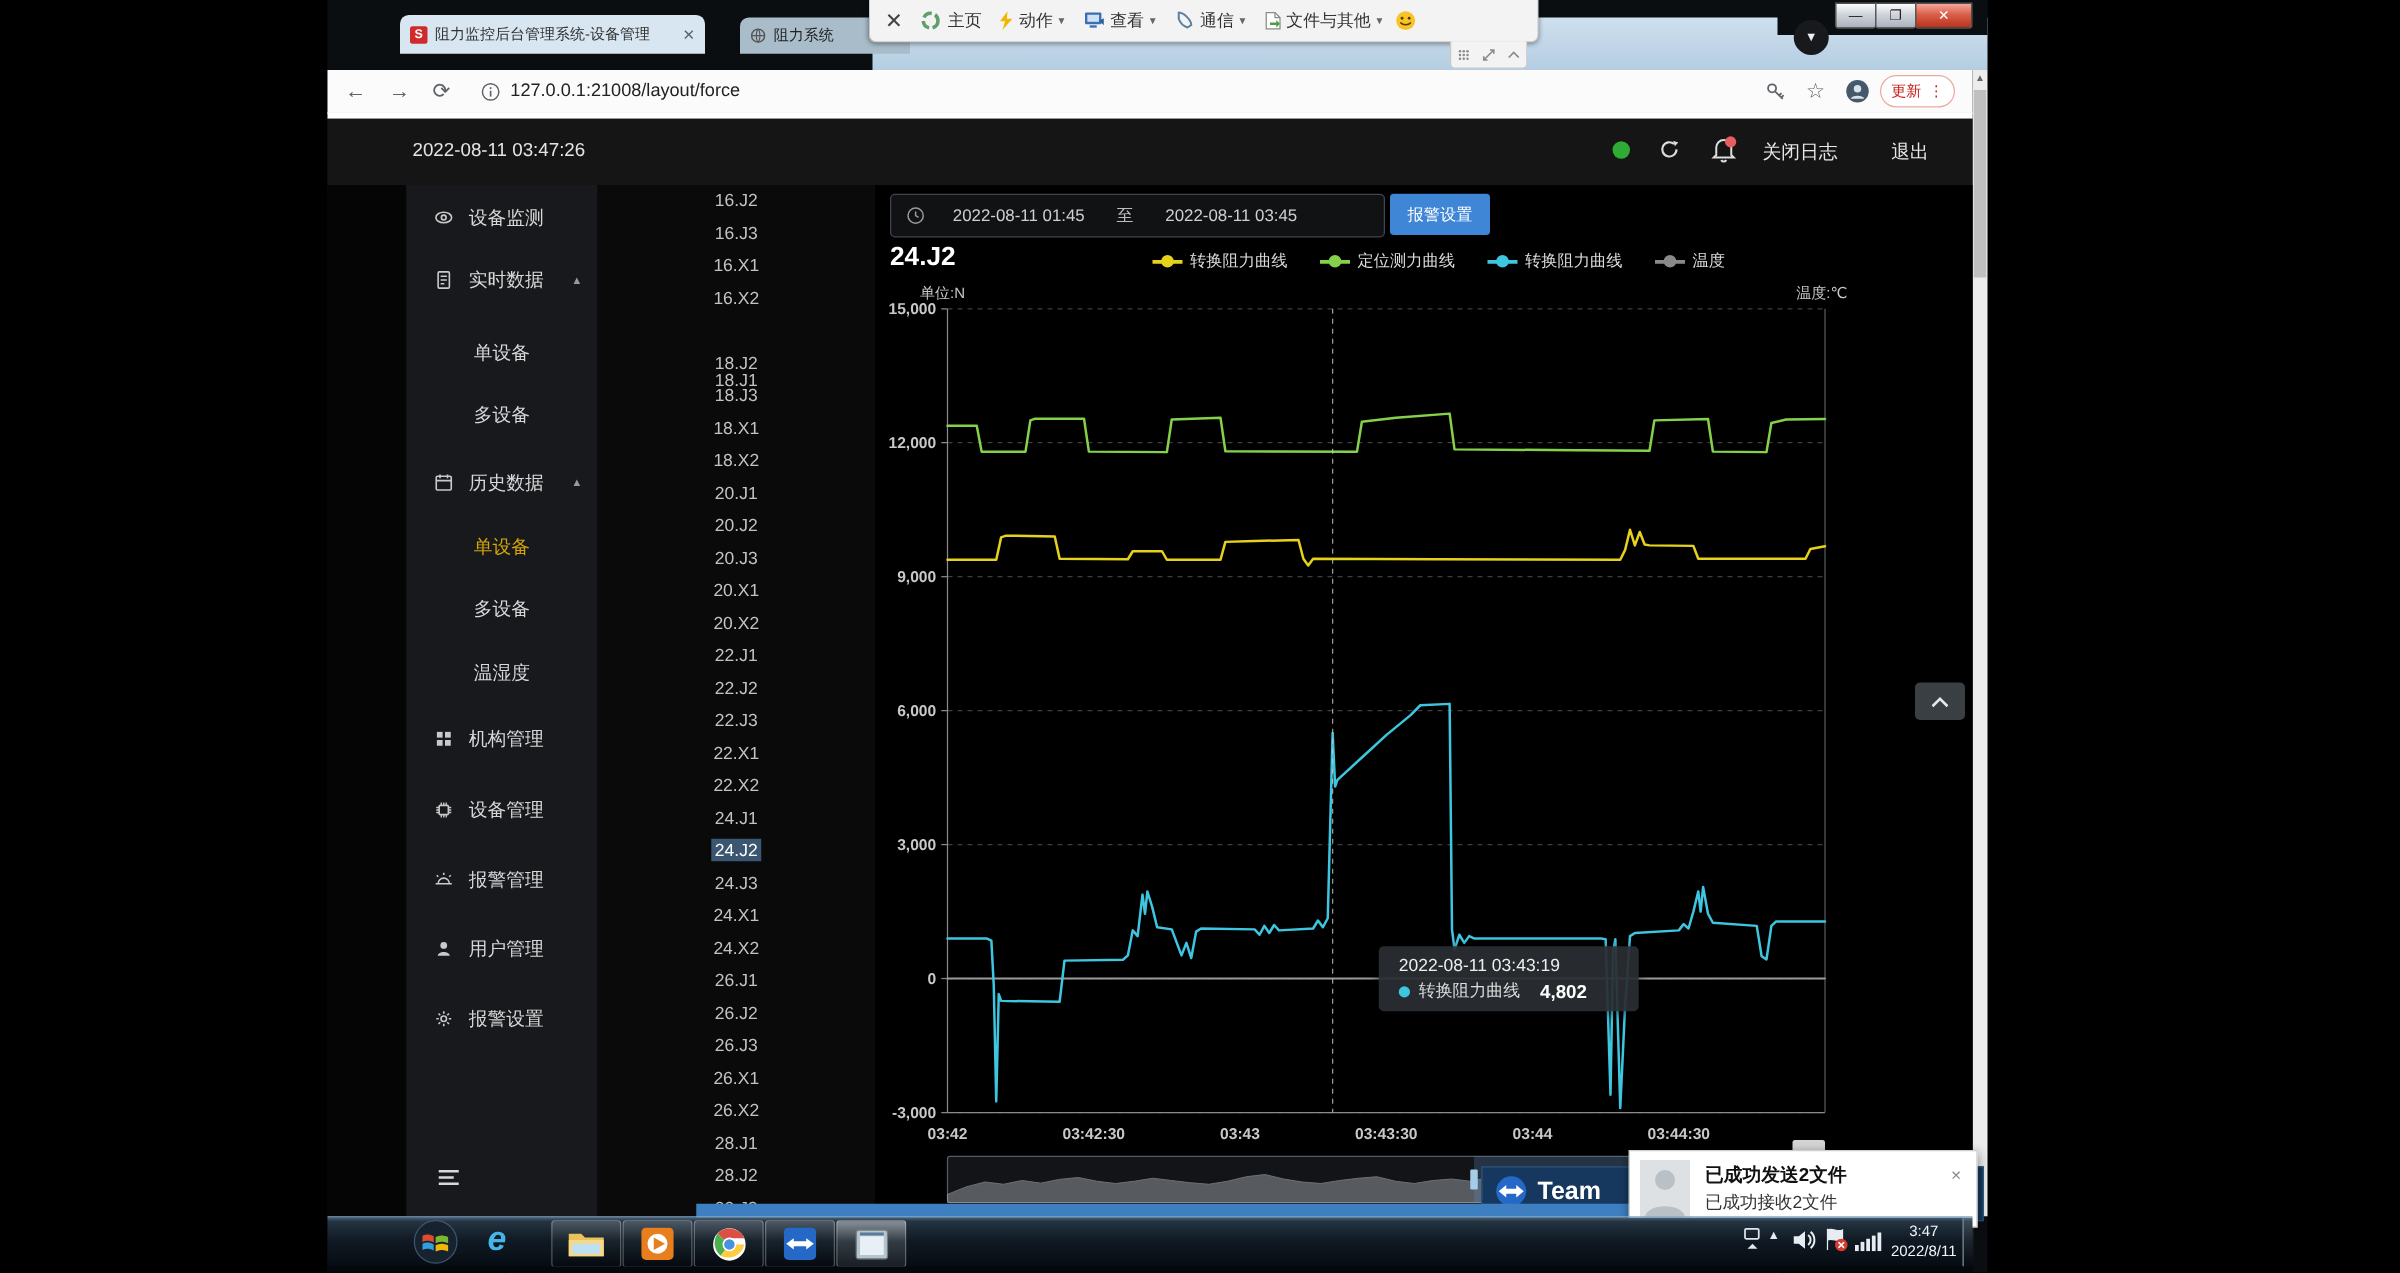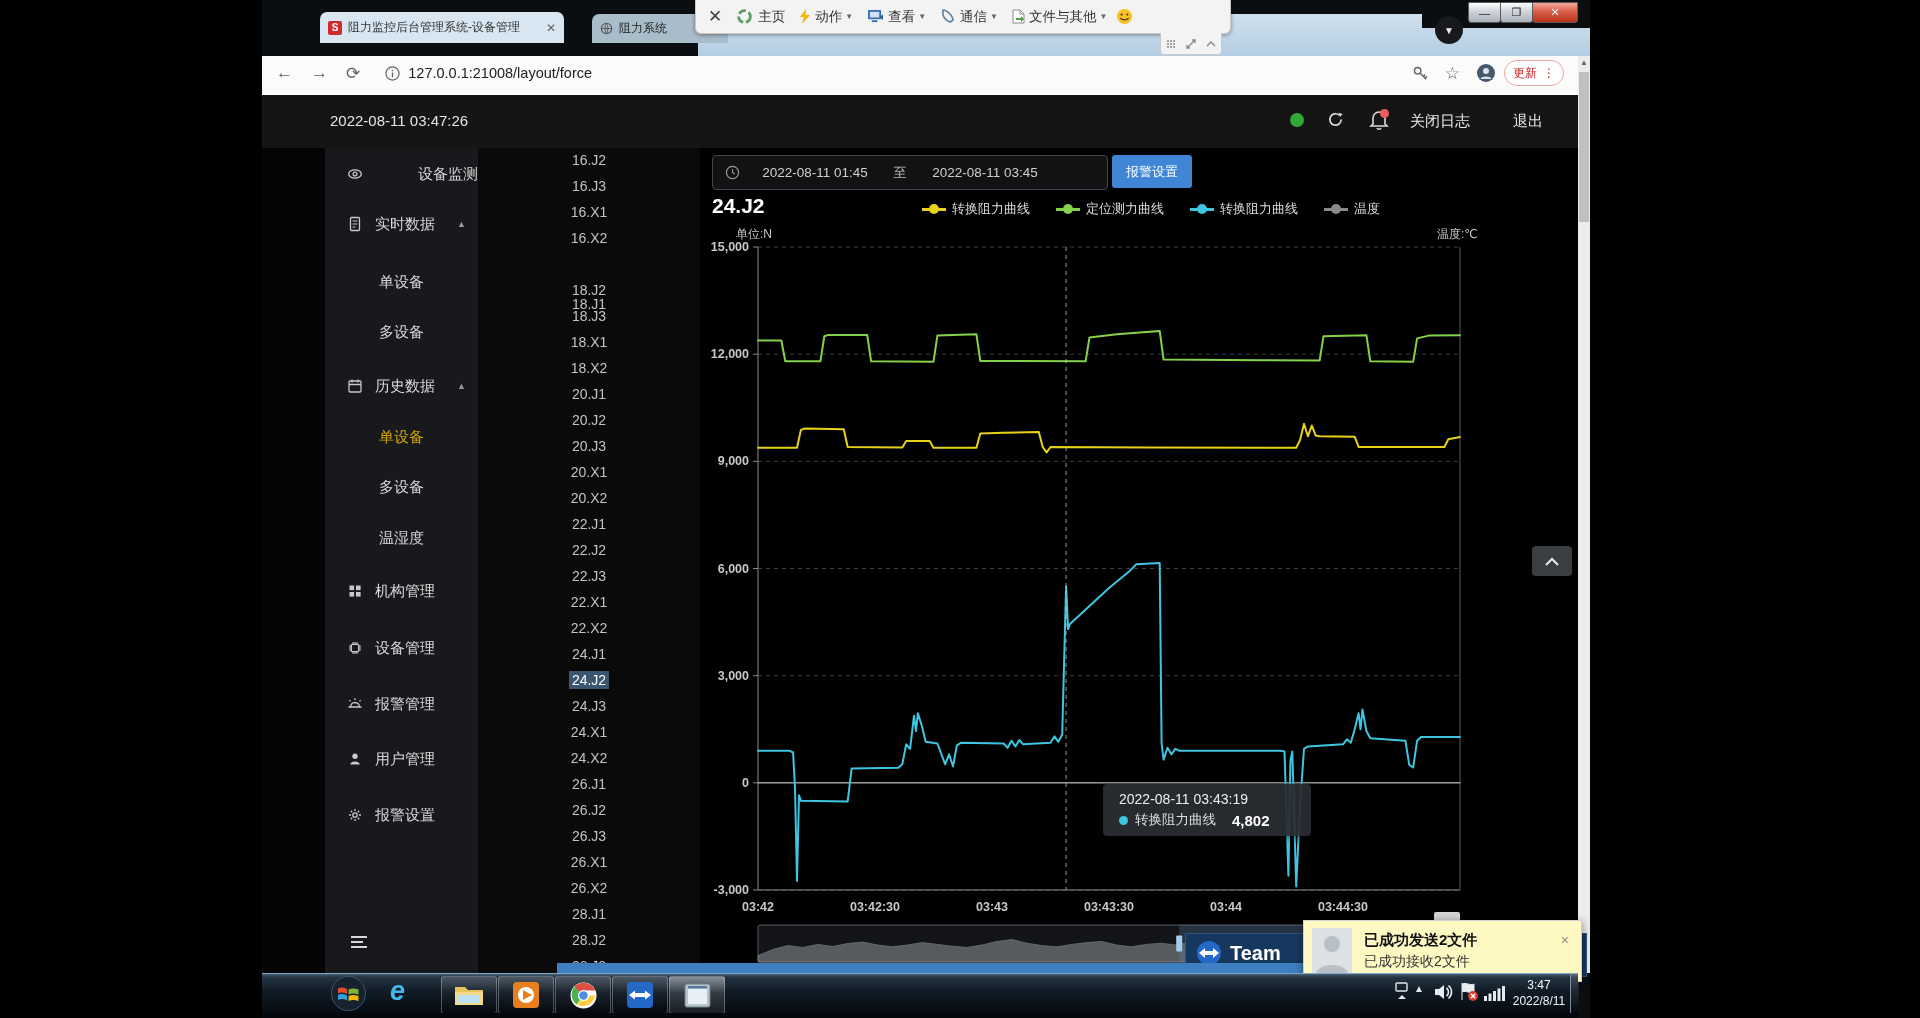--- a/index.html
+++ b/index.html
@@ -40,21 +40,21 @@
   
   .datebox{border:1px solid #41464c;border-radius:4px;background:#101214;display:flex;align-items:center;color:#cfcfcf;font-size:13.5px;}
   .alarmbtn{background:#3f86d6;color:#fff;border-radius:3px;font-size:13px;display:flex;align-items:center;justify-content:center;}
   .legend{display:flex;align-items:center;color:#ddd;font-size:13px;}
   .leg-item{display:flex;align-items:center;margin-right:26px;}
   .leg-mark{position:relative;width:24px;height:3px;margin-right:6px;}
   .leg-mark i{position:absolute;left:7px;top:-3.5px;width:10px;height:10px;border-radius:50%;}
   .axis-unit{color:#c8c8c8;font-size:12px;}
   #tooltip{background:rgba(42,45,50,.93);border-radius:4px;color:#fff;padding:7px 12px;box-shadow:0 2px 8px rgba(0,0,0,.5);}
   
-  #notif{background:#fef9c3;border:1px solid #cfcfcf;box-shadow:0 2px 8px rgba(0,0,0,.45);display:flex;align-items:center;}
+  #notif{background:#ffffff;border:1px solid #cfcfcf;box-shadow:0 2px 8px rgba(0,0,0,.45);display:flex;align-items:center;}
   #tvwin{background:#17385e;border:1px solid #2c567f;}
   
   #taskbar{background:linear-gradient(#4a5f73 0%,#243442 8%,#101a24 45%,#060b11 100%);border-top:1px solid #7fa8c8;}
   .tb-btn{position:absolute;top:2px;height:36px;border:1px solid rgba(255,255,255,.28);border-radius:3px;
           background:linear-gradient(rgba(255,255,255,.18),rgba(255,255,255,.04) 45%,rgba(0,0,0,.15));
           display:flex;align-items:center;justify-content:center;}
   .winbtn{height:19px;border:1px solid #5a5a5a;border-radius:0 0 3px 3px;background:linear-gradient(#fdfdfd,#cfd4da 45%,#aab2bb);
           display:flex;align-items:center;justify-content:center;font-size:11px;color:#222;}
   .winbtn.close{background:linear-gradient(#f5a79b,#d9604a 45%,#b8321c);color:#fff;}
   svg{display:block;}
@@ -204,21 +204,21 @@
           <path d="M5 16v-6a6 6 0 0 1 12 0v6l2 2H3z" fill="none" stroke="#dcdcdc" stroke-width="1.6"></path>
           <path d="M9 20a2.2 2.2 0 0 0 4 0" fill="none" stroke="#dcdcdc" stroke-width="1.6"></path>
           <circle cx="16.5" cy="5.5" r="4.5" fill="#e85d5d"></circle>
         </svg>
       <span class="abs hbtn" style="left:1148px;top:17px;">关闭日志</span>
       <span class="abs hbtn" style="left:1251px;top:17px;">退出</span>
     </div>
 
     <div class="abs" style="left:0;top:148px;width:1316px;height:825px;background:#050506;"></div>
     <div class="abs" id="sidebar" style="left:63px;top:148px;width:153px;height:825px;">
-        <div class="side-item" style="top: 15px; height: 22px; justify-content: space-between;">
+        <div class="side-item" style="top: 15px; height: 22px;">
           <svg width="16" height="16" viewBox="0 0 16 16" style="margin:0 12px 0 22px;">
             <ellipse cx="8" cy="8" rx="6.3" ry="4.2" fill="none" stroke="#c9c9c9" stroke-width="1.3"></ellipse>
             <circle cx="8" cy="8" r="1.9" fill="none" stroke="#c9c9c9" stroke-width="1.3"></circle>
           </svg>
           <span>设备监测</span>
         </div>
         <div class="side-item" style="top: 65px; height: 22px; text-align: right;">
           <svg width="16" height="16" viewBox="0 0 16 16" style="margin:0 12px 0 22px;">
             <rect x="3.5" y="1.5" width="9" height="13" rx="1" fill="none" stroke="#c9c9c9" stroke-width="1.3"></rect>
             <path d="M5.5 5h5M5.5 8h5M5.5 11h3" stroke="#c9c9c9" stroke-width="1.1"></path>
@@ -416,21 +416,21 @@
           <polyline points="58.0,514.7 89.2,514.7 93.1,516.5 95.0,552.2 97.0,645.1 99.0,559.3 100.9,564.7 147.7,565.4 151.6,532.5 198.4,531.8 202.3,528.3 206.2,508.3 210.1,512.9 214.0,479.7 216.0,495.0 217.9,477.2 221.8,489.7 225.7,505.8 237.4,507.5 245.2,528.3 249.1,518.3 253.0,530.4 256.9,509.3 260.8,506.8 303.7,507.5 307.6,511.8 311.5,504.7 315.4,510.4 319.3,504.0 323.2,508.3 350.5,506.8 354.4,500.4 358.3,505.8 362.2,498.6 366.1,350.4 368.1,393.2 370.0,387.9 389.5,370.0 409.0,352.1 428.5,336.1 436.3,328.2 459.7,327.1 461.6,507.5 463.6,523.6 467.5,511.8 471.4,518.3 475.3,512.9 479.2,514.7 580.6,514.7 584.5,515.4 588.4,639.7 590.4,525.4 592.3,515.4 596.2,650.4 600.1,568.3 604.0,512.9 607.9,510.4 643.0,508.3 646.9,503.3 650.8,506.8 654.7,493.3 658.6,477.2 660.5,493.3 662.5,473.6 666.4,495.0 670.3,502.2 705.4,504.7 709.3,529.0 713.2,531.5 717.1,504.7 721.0,501.1 760.0,501.1" fill="none" stroke="#3ec6e0" stroke-width="2" stroke-linejoin="round" stroke-linecap="round"></polyline>
           <line x1="366.1" y1="11" x2="366.1" y2="654" stroke="#cccccc" stroke-dasharray="4 4" stroke-width="1" opacity="0.75"></line>
           <rect x="58" y="689" width="702" height="37" fill="#121417" stroke="#565b61" stroke-width="1" rx="2"></rect>
           <path d="M58 726 L58.0 719.5 L72.9 713.5 L87.9 709.6 L102.8 711.4 L117.7 708.4 L132.7 710.5 L147.6 707.5 L162.6 706.0 L177.5 709.0 L192.4 710.8 L207.4 709.0 L222.3 706.6 L237.2 708.4 L252.2 710.2 L267.1 711.4 L282.0 709.0 L297.0 705.4 L311.9 703.6 L326.9 707.2 L341.8 709.6 L356.7 710.8 L371.7 708.4 L386.6 706.6 L401.5 705.4 L416.5 709.0 L431.4 710.8 L446.3 708.4 L461.3 707.2 L476.2 709.0 L491.1 706.0 L506.1 707.5 L521.0 709.6 L536.0 706.9 L550.9 709.0 L565.8 710.2 L580.8 707.8 L595.7 706.0 L610.6 709.0 L625.6 709.9 L640.5 707.5 L655.4 708.4 L670.4 710.8 L685.3 709.0 L700.3 707.2 L715.2 706.0 L730.1 708.4 L745.1 709.6 L760.0 709.0 L760 726 Z" fill="#85898e" opacity="0.6" stroke="#a9adb2" stroke-width="0.8"></path>
           <rect x="479.2" y="689" width="280.8" height="37" fill="rgba(95,145,200,.25)"></rect>
           <rect x="476.2" y="699.5" width="6" height="16" fill="#a6cde8" rx="1"></rect>
           <rect x="757" y="699.5" width="6" height="16" fill="#a6cde8" rx="1"></rect>
           <rect x="750" y="685" width="13" height="9" fill="#3f86d6" rx="1"></rect>
         </svg>
 
-      <div class="abs" id="tooltip" style="left:403px;top:636px;width:180px;padding-left:16px;">
+      <div class="abs" id="tooltip" style="left:403px;top:609px;width:180px;padding-left:16px;">
         <div style="font-size:14px;color:#eee;">2022-08-11 03:43:19</div>
         <div style="display:flex;align-items:center;margin-top:4px;">
           <span style="width:9px;height:9px;border-radius:50%;background:#3ec6e0;margin-right:7px;"></span>
           <span style="font-size:13.5px;color:#ddd;">转换阻力曲线</span>
           <span style="font-size:15px;font-weight:bold;color:#fff;margin-left:16px;">4,802</span>
         </div>
       </div>
     </div>
 
     <div class="abs" style="left:1270px;top:546px;width:40px;height:30px;background:#3a3f43;border-radius:4px;display:flex;align-items:center;justify-content:center;">

